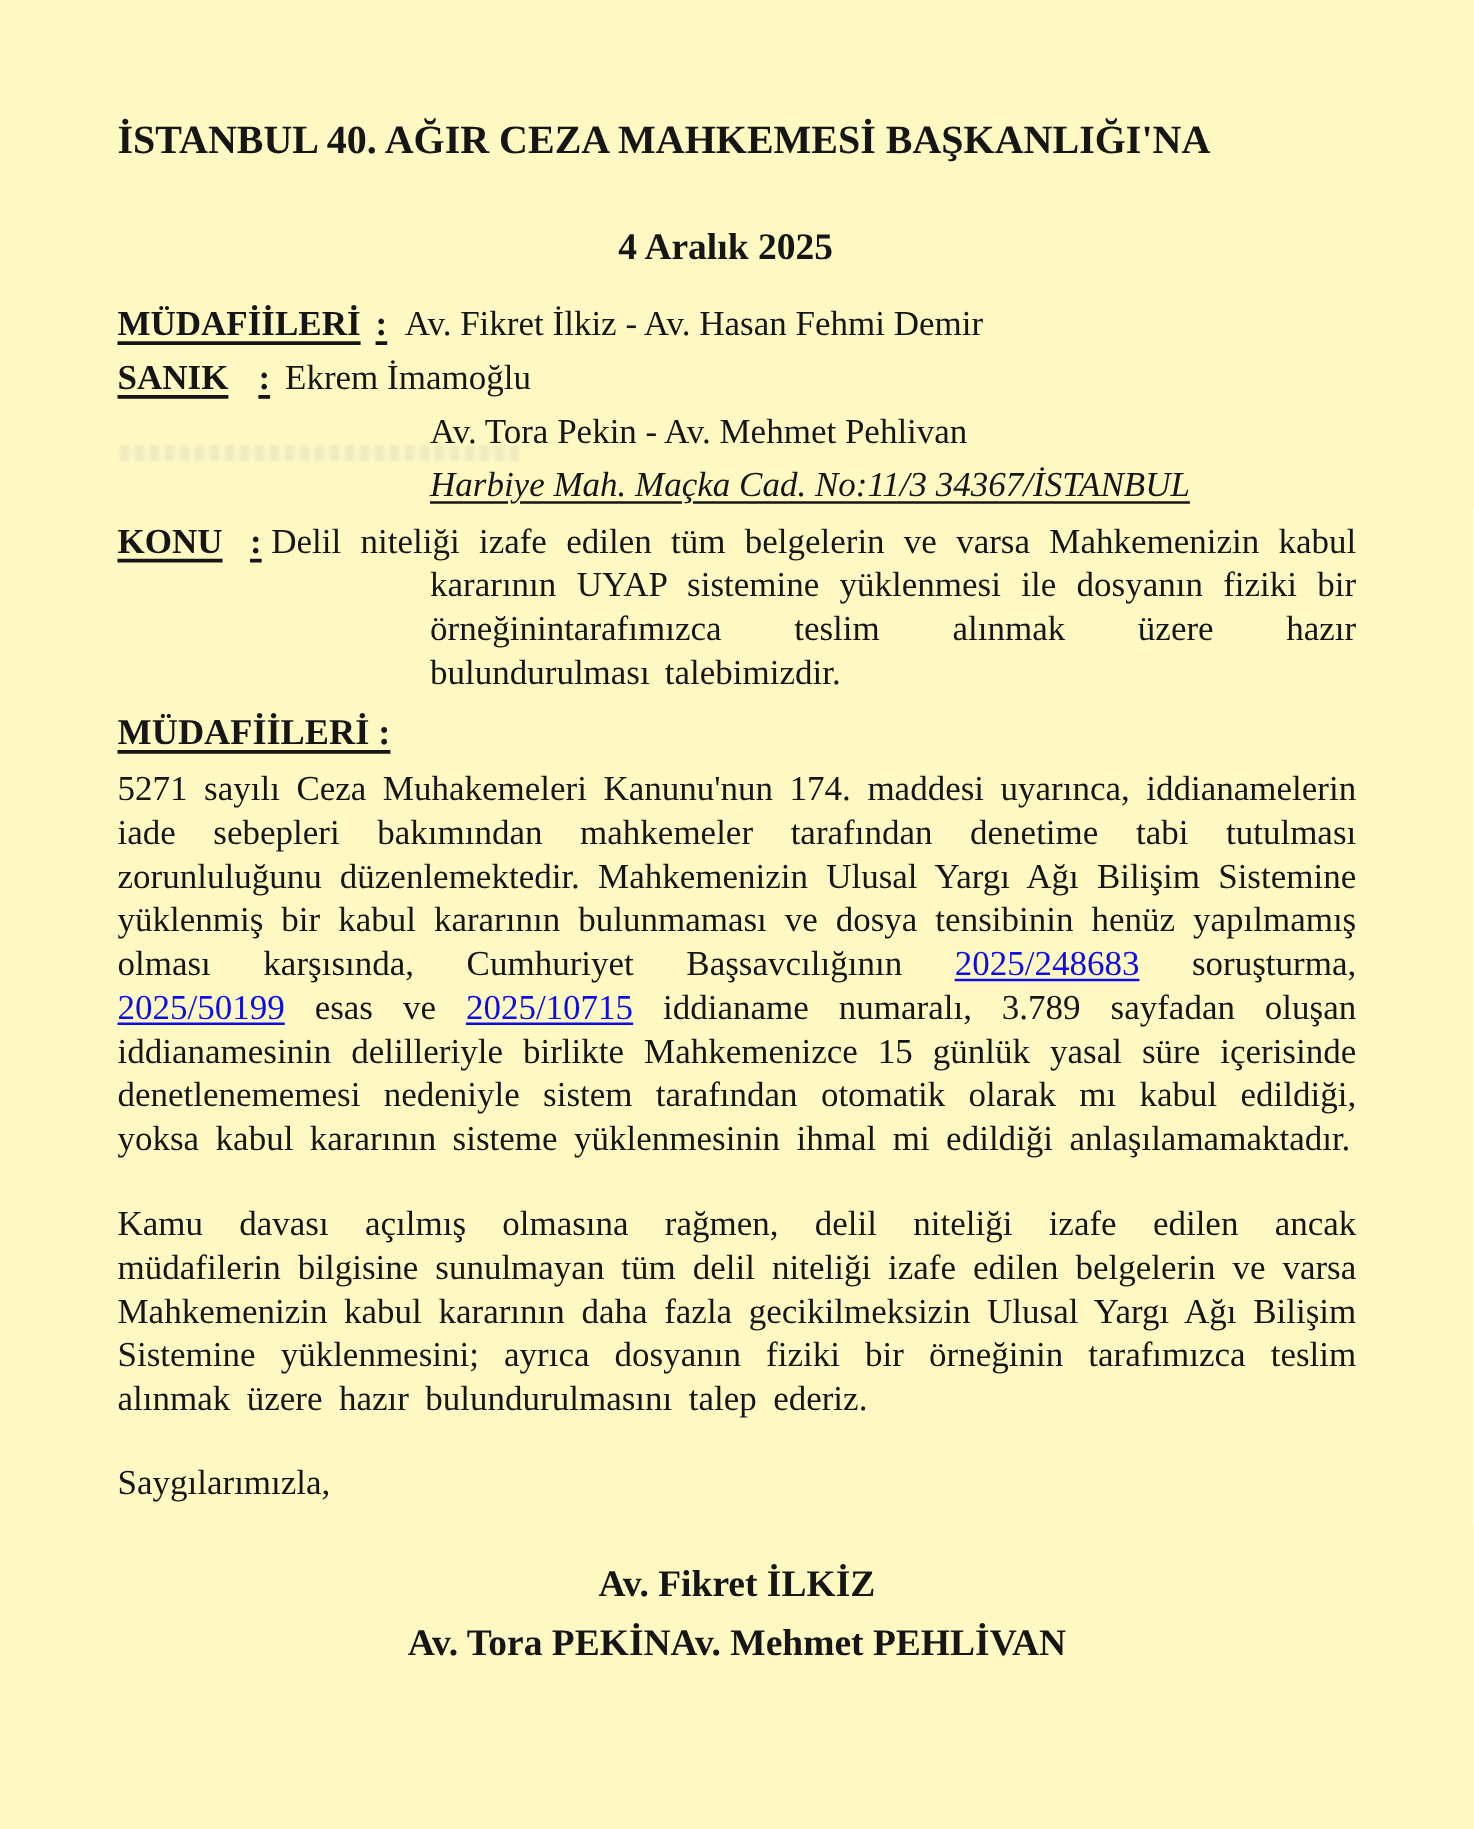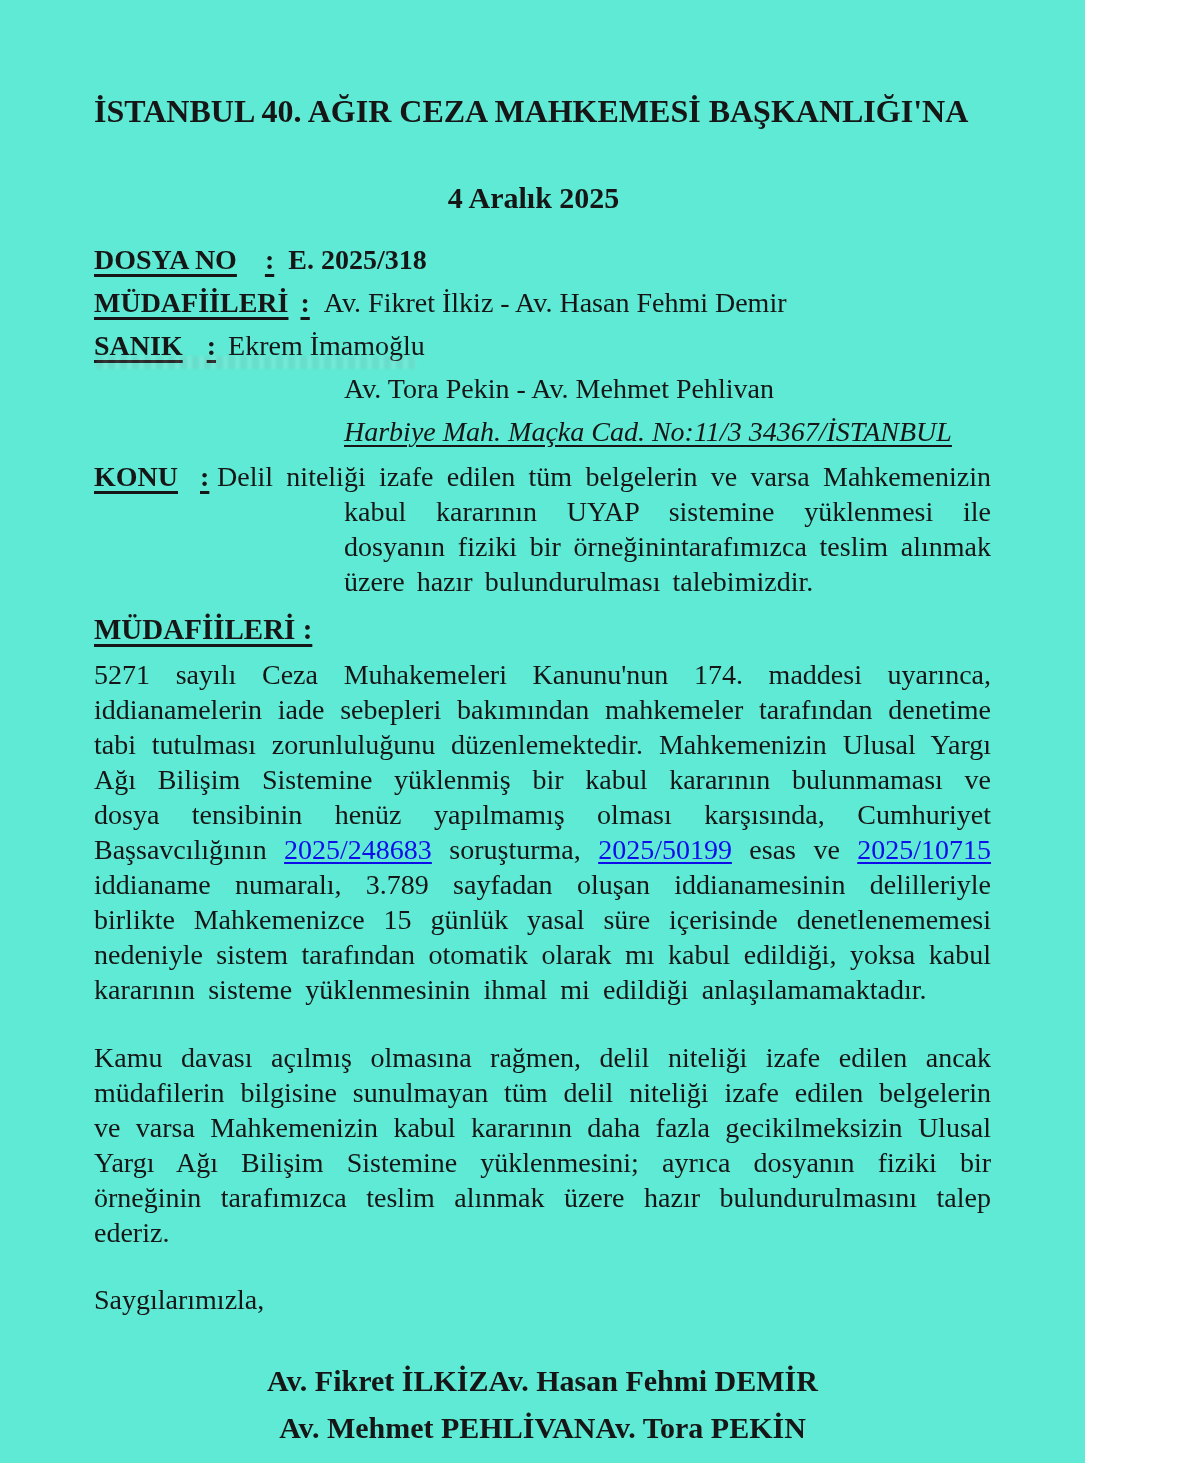--- a/index.html
+++ b/index.html
@@ -2,25 +2,25 @@
 <html lang="tr"><head>
 <meta charset="utf-8">
 <style>
   html, body {
     margin: 0;
     padding: 0;
     background: #ffffff;
   }
   .sheet {
     position: relative;
-    width: 1085px;
+    width: 1179px;
     height: 1463px;
     box-sizing: border-box;
     padding: 92px 94px 0 94px;
-    background: #5eead4;
+    background: #fef9c3;
     color: #161616;
     font-family: "Liberation Serif", "DejaVu Serif", serif;
     font-size: 28px;
     overflow: hidden;
   }
   .doc-title {
     font-size: 32px;
     font-weight: bold;
     line-height: 38px;
     letter-spacing: 0;
@@ -142,23 +142,20 @@
 <body>
 
 <div class="sheet">
 
   <div class="doc-title">İSTANBUL 40. AĞIR CEZA MAHKEMESİ BAŞKANLIĞI'NA</div>
 
   <div class="date-line">4 Aralık 2025</div>
 
   <div class="meta">
 
-    <div class="meta-row row-dosya">
-      <span class="lbl">DOSYA NO</span><span class="colon">:</span><span class="val">E. 2025/318</span>
-    </div>
 
     <div class="meta-row row-mudafi">
       <span class="lbl">MÜDAFİİLERİ</span><span class="colon">:</span><span class="val">Av. Fikret İlkiz - Av. Hasan Fehmi Demir</span>
     </div>
 
     <div class="meta-row row-sanik">
       <span class="lbl">SANIK</span><span class="colon">:</span><span class="val">Ekrem İmamoğlu</span>
     </div>
 
     <div class="indent-line">Av. Tora Pekin - Av. Mehmet Pehlivan</div>
@@ -178,23 +175,22 @@
 
   <div class="para para-1"><span>5271 sayılı Ceza Muhakemeleri Kanunu'nun 174. maddesi uyarınca, iddianamelerin iade sebepleri bakımından mahkemeler tarafından denetime tabi tutulması zorunluluğunu düzenlemektedir. Mahkemenizin Ulusal Yargı Ağı Bilişim Sistemine yüklenmiş bir kabul kararının bulunmaması ve dosya tensibinin henüz yapılmamış olması karşısında, Cumhuriyet Başsavcılığının </span><a href="#" class="doc-link">2025/248683</a><span> soruşturma, </span><a href="#" class="doc-link">2025/50199</a><span> esas ve </span><a href="#" class="doc-link">2025/10715</a><span> iddianame numaralı, 3.789 sayfadan oluşan iddianamesinin delilleriyle birlikte Mahkemenizce 15 günlük yasal süre içerisinde denetlenememesi nedeniyle sistem tarafından otomatik olarak mı kabul edildiği, yoksa kabul kararının sisteme yüklenmesinin ihmal mi edildiği anlaşılamamaktadır.</span></div>
 
   <div class="para para-2">Kamu davası açılmış olmasına rağmen, delil niteliği izafe edilen ancak müdafilerin bilgisine sunulmayan tüm delil niteliği izafe edilen belgelerin ve varsa Mahkemenizin kabul kararının daha fazla gecikilmeksizin Ulusal Yargı Ağı Bilişim Sistemine yüklenmesini; ayrıca dosyanın fiziki bir örneğinin tarafımızca teslim alınmak üzere hazır bulundurulmasını talep ederiz.</div>
 
   <div class="closing">Saygılarımızla,</div>
 
   <div class="signatures">
     <div class="sig-row">
       <span>Av. Fikret İLKİZ</span>
-      <span>Av. Hasan Fehmi DEMİR</span>
     </div>
     <div class="sig-row">
+      <span>Av. Tora PEKİN</span>
       <span>Av. Mehmet PEHLİVAN</span>
-      <span>Av. Tora PEKİN</span>
     </div>
   </div>
 
   <div class="scan-ghost"></div>
 
 </div>
 
 </body></html>

